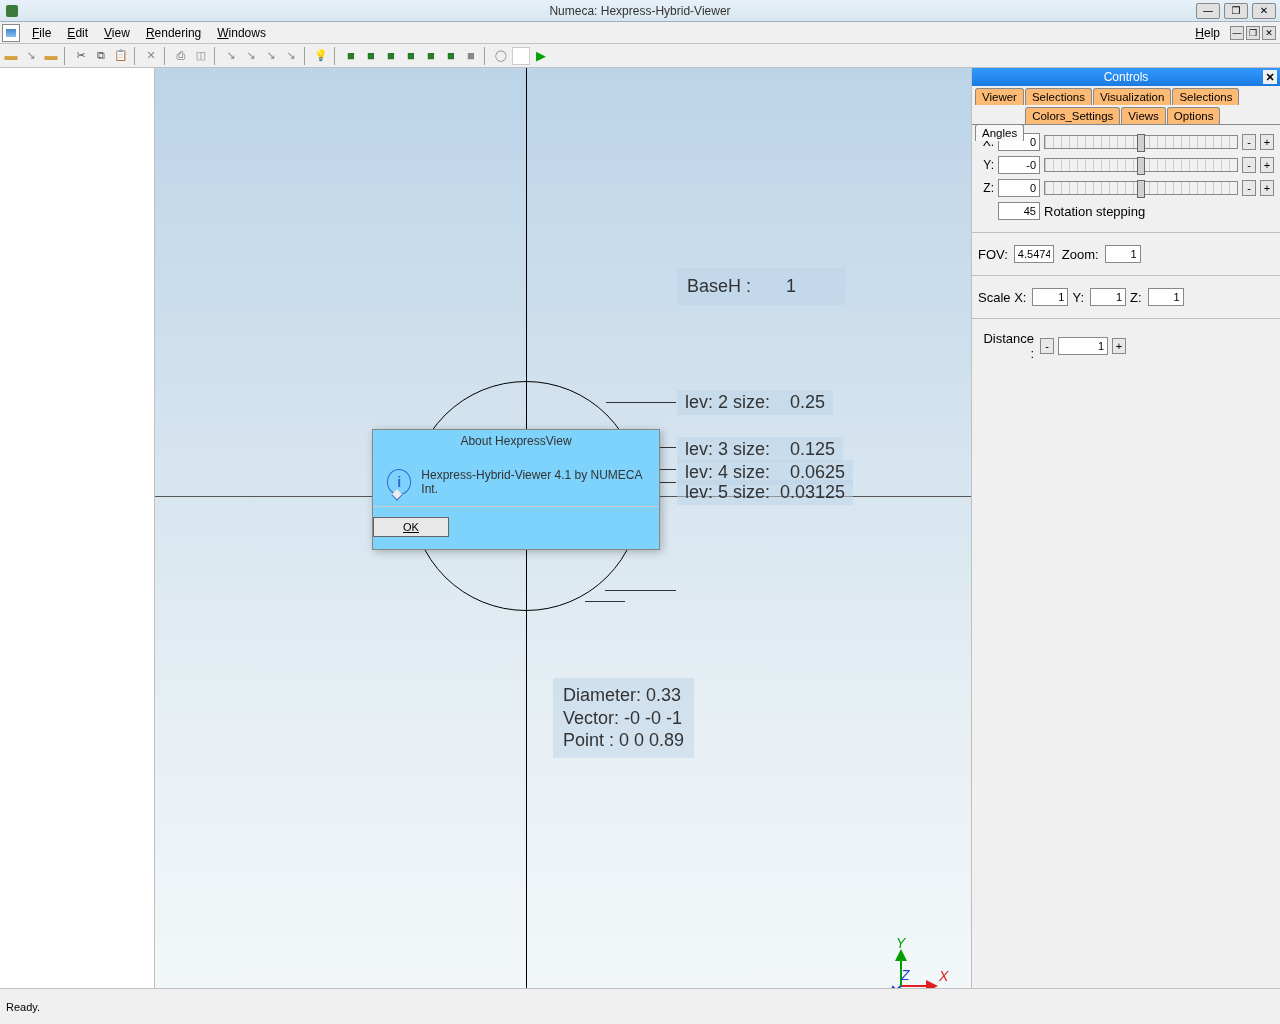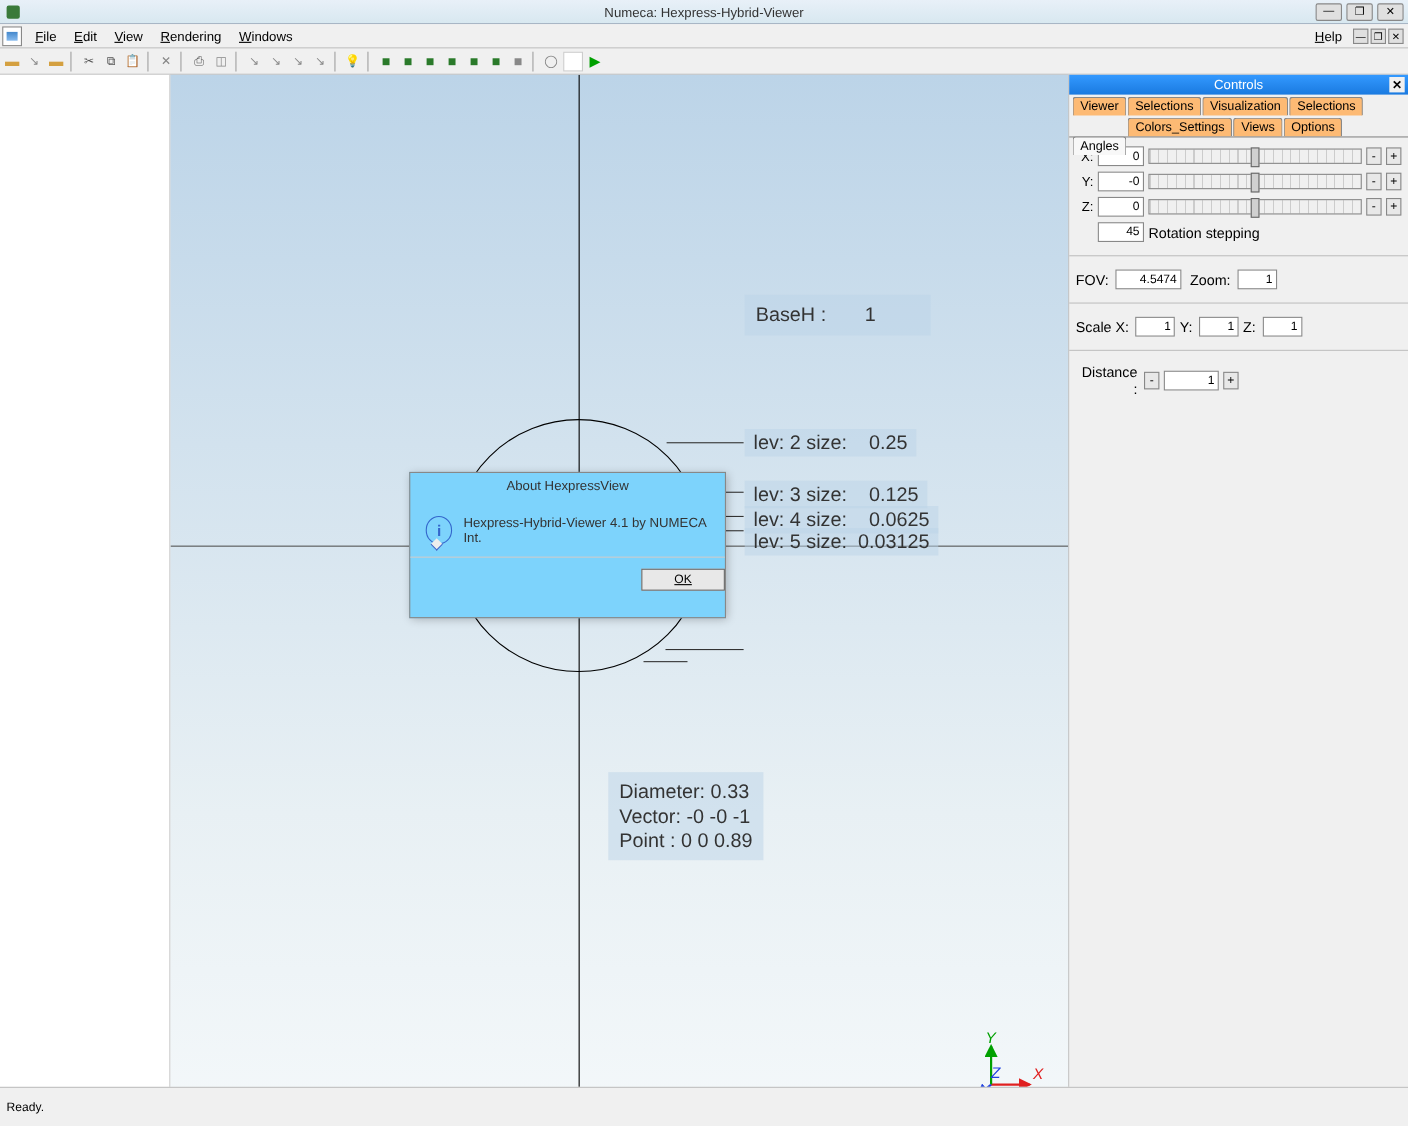--- a/index.html
+++ b/index.html
@@ -45,21 +45,21 @@
 .main { display: flex; height: 958px; }
 .treepane { width: 155px; background: #fff; border-right: 1px solid #c0c0c0; }
 .viewport { flex: 1; position: relative; background: linear-gradient(#bcd4e8 0%, #e8f0f4 70%, #f4f8fa 100%); overflow: hidden; }
 
 
 .cross-v { position: absolute; left: 371px; top: 0; width: 1px; height: 100%; background: #000; }
 .cross-h { position: absolute; left: 0; top: 428px; width: 100%; height: 1px; background: #555; }
 .circle { position: absolute; left: 256px; top: 313px; width: 230px; height: 230px; border: 1.5px solid #000; border-radius: 50%; }
 .leader { position: absolute; height: 1px; background: #333; }
 .vp-label { position: absolute; font-family: Arial, sans-serif; font-size: 18px; color: #333; background: rgba(188,212,232,0.5); padding: 2px 8px; white-space: pre; }
-.info-box { position: absolute; font-family: Arial, sans-serif; font-size: 18px; color: #333; background: rgba(188,212,232,0.5); padding: 6px 10px; line-height: 1.25; margin-top: 24px; }
+.info-box { position: absolute; font-family: Arial, sans-serif; font-size: 18px; color: #333; background: rgba(188,212,232,0.5); padding: 6px 10px; line-height: 1.25; }
 
 
 .axes { position: absolute; right: 20px; bottom: 20px; width: 70px; height: 70px; }
 .axes svg { overflow: visible; }
 
 
 .controls { width: 309px; background: #f0f0f0; border-left: 1px solid #c0c0c0; display: flex; flex-direction: column; }
 .controls-title { height: 18px; background: linear-gradient(#3399ff,#1a7ae0); color: #fff; font-size: 12px; display: flex; align-items: center; justify-content: center; position: relative; }
 .controls-title .close-x { position: absolute; right: 3px; color: #000; background:#f0f0f0; width:14px;height:14px;display:flex;align-items:center;justify-content:center;font-size:11px;font-weight:bold;cursor:pointer; }
 .tabs-row { display: flex; flex-wrap: wrap; padding: 2px 3px 0; font-size: 11.5px; }
@@ -75,21 +75,21 @@
 .sect-div { height:1px; background:#c0c0c0; margin: 12px -6px; }
 .inline-lbl { font-size:13px; margin-right:2px;text-align:right;}
 
 
 .dialog { position: absolute; left: 372px; top: 429px; width: 288px; background: #7dd3fc; border: 1px solid #888; box-shadow: 2px 2px 8px rgba(0,0,0,0.25); }
 .dialog-title { height: 22px; display:flex; align-items:center; justify-content:center; font-size:12px; color:#333;}
 .dialog-body { padding: 16px 14px 10px; display:flex; align-items:center; gap:10px; border-bottom:1px solid #ccc;}
 .dialog-icon { width:26px;height:26px;border:1.5px solid #3366cc;border-radius:50%;display:flex;align-items:center;justify-content:center;color:#3366cc;font-weight:bold;font-size:14px;position:relative;}
 .dialog-icon::after{content:"";position:absolute;bottom:-5px;left:5px;width:7px;height:7px;border-left:1.5px solid #3366cc;border-bottom:1.5px solid #3366cc;background:#ededed;transform:rotate(-45deg);}
 .dialog-text { font-size: 12px; color:#333;}
-.dialog-btns { padding: 10px 0 24px; display:flex; justify-content:flex-end;}
+.dialog-btns { padding: 10px 0 12px; display:flex; justify-content:flex-start;}
 .dialog-btn { width:76px; height:20px; border:1px solid #666; background:#e8e8e8; font-size:11px; cursor:pointer; text-decoration:underline;}
 
 
 .statusbar { position:absolute; bottom:0; left:0; right:0; height:36px; background:#f0f0f0; border-top:1px solid #c0c0c0; padding:0 6px; display:flex; align-items:center; font-size:11px;}
 </style>
 </head>
 <body>
 
 <div class="titlebar">
   <div class="icon"></div>
@@ -249,21 +249,21 @@
       <div class="ctrl-row">
         <label style="width:16px;"></label>
         <input class="num-in" value="45" style="">
         <span class="inline-lbl">Rotation stepping</span>
       </div>
 
       <div class="sect-div"></div>
 
       <div class="ctrl-row">
         <span class="inline-lbl">FOV:</span>
-        <input class="num-in" style="width: 60px;" value="4.5474">
+        <input class="num-in" style="width: 40px;" value="4.5474">
         <span class="inline-lbl" style="margin-left:4px;">Zoom:</span>
         <input class="num-in" style="width: 36px;" value="1">
       </div>
 
       <div class="sect-div"></div>
 
       <div class="ctrl-row">
         <span class="inline-lbl">Scale X:</span>
         <input class="num-in" style="width: 36px;" value="1">
         <span class="inline-lbl">Y:</span>

